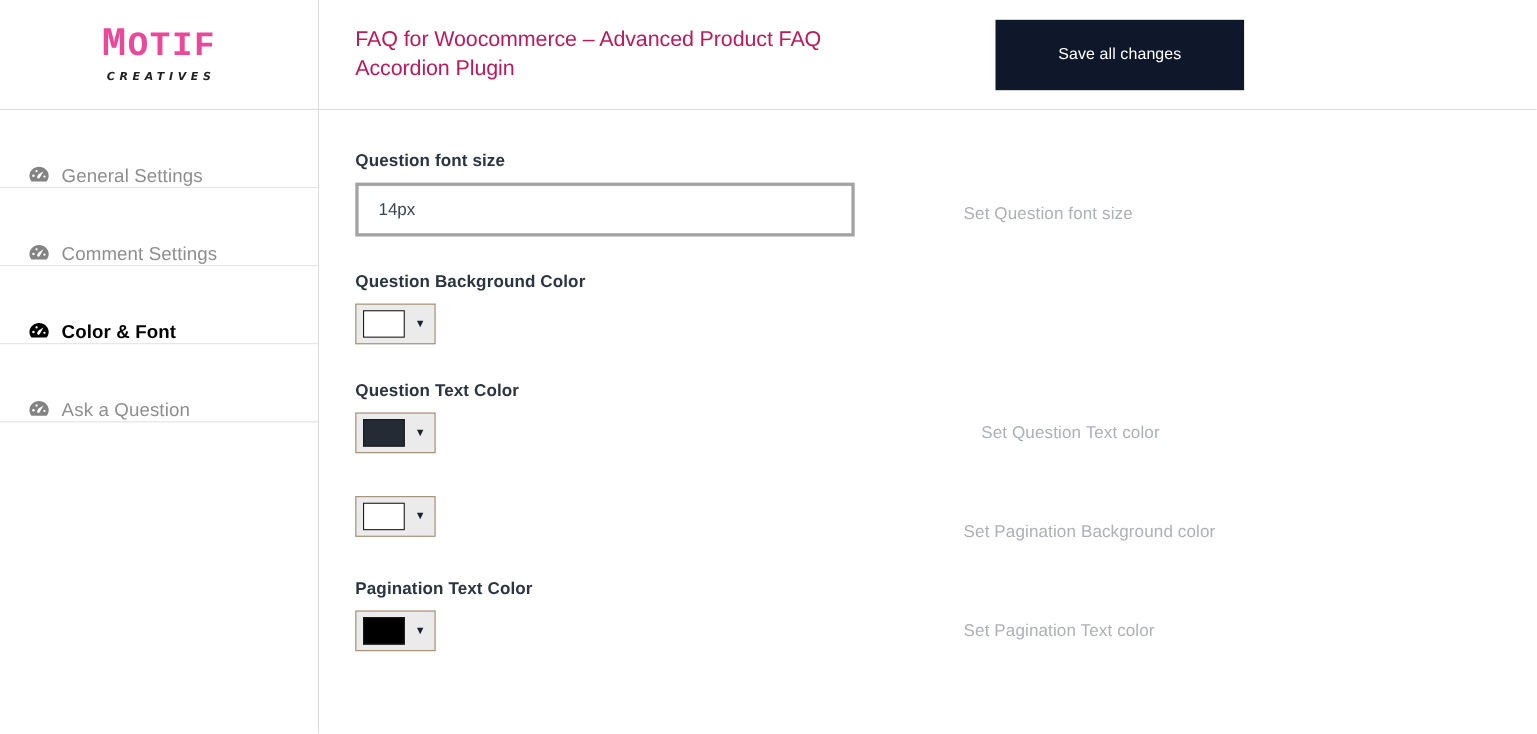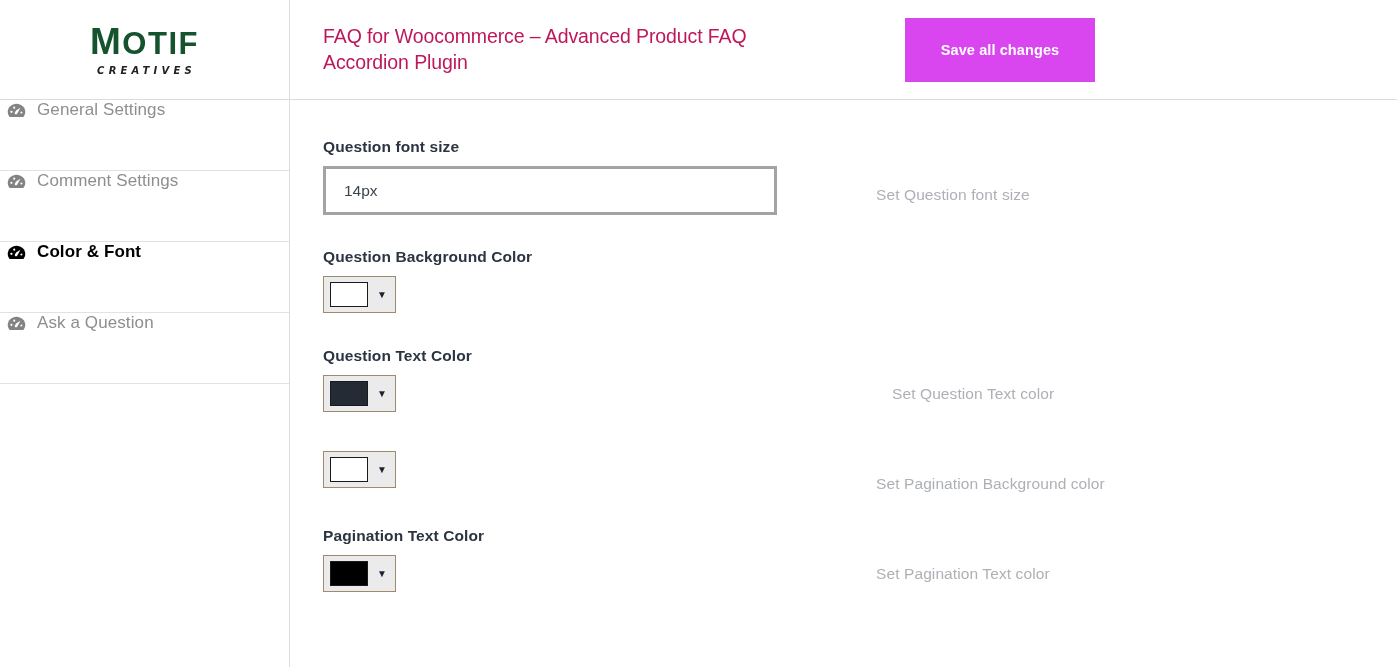--- a/index.html
+++ b/index.html
@@ -46,25 +46,25 @@
   }
 
   .logo-block {
     display: flex;
     flex-direction: column;
     align-items: center;
     line-height: 1;
   }
 
   .logo-main {
-    font-family: Liberation Sans, sans-serif;
+    font-family: Liberation Mono, monospace;
     font-weight: 700;
     font-size: 31px;
     letter-spacing: 1.5px;
-    color: #14532d;
+    color: #ec4899;
     line-height: 1;
   }
 
   .logo-main .cap { font-size: 37px; }
 
   .logo-sub {
     font-family: "DejaVu Sans", sans-serif;
     font-weight: 700;
     font-size: 10px;
     letter-spacing: 4.2px;
@@ -72,22 +72,22 @@
     margin-top: 6px;
     padding-left: 4px;
     font-style: italic;
   }
 
   .nav-list { display: flex; flex-direction: column; }
 
   .nav-item {
     height: 71px;
     display: flex;
-    align-items: flex-start;
-    padding-left: 5px;
+    align-items: flex-end;
+    padding-left: 24px;
     border-bottom: 1px solid #e2e2e2;
     cursor: pointer;
     background: #fff;
   }
 
   .nav-icon {
     width: 22px;
     height: 22px;
     min-width: 22px;
     margin-right: 10px;
@@ -133,27 +133,27 @@
     font-size: 19.5px;
     font-weight: 400;
     color: #be185d;
     line-height: 1.33;
     max-width: 500px;
     letter-spacing: -0.1px;
   }
 
   .save-btn {
     margin-left: 82px;
-    background: #d946ef;
+    background: #0f172a;
     color: #ffffff;
     border: none;
     font-family: "Liberation Sans", sans-serif;
     font-size: 14.5px;
-    font-weight: 700;
-    width: 190px;
+    font-weight: 400;
+    width: 226px;
     height: 64px;
     cursor: pointer;
     letter-spacing: 0.1px;
     display: flex;
     align-items: center;
     justify-content: center;
   }
 
   
   .form-area {

